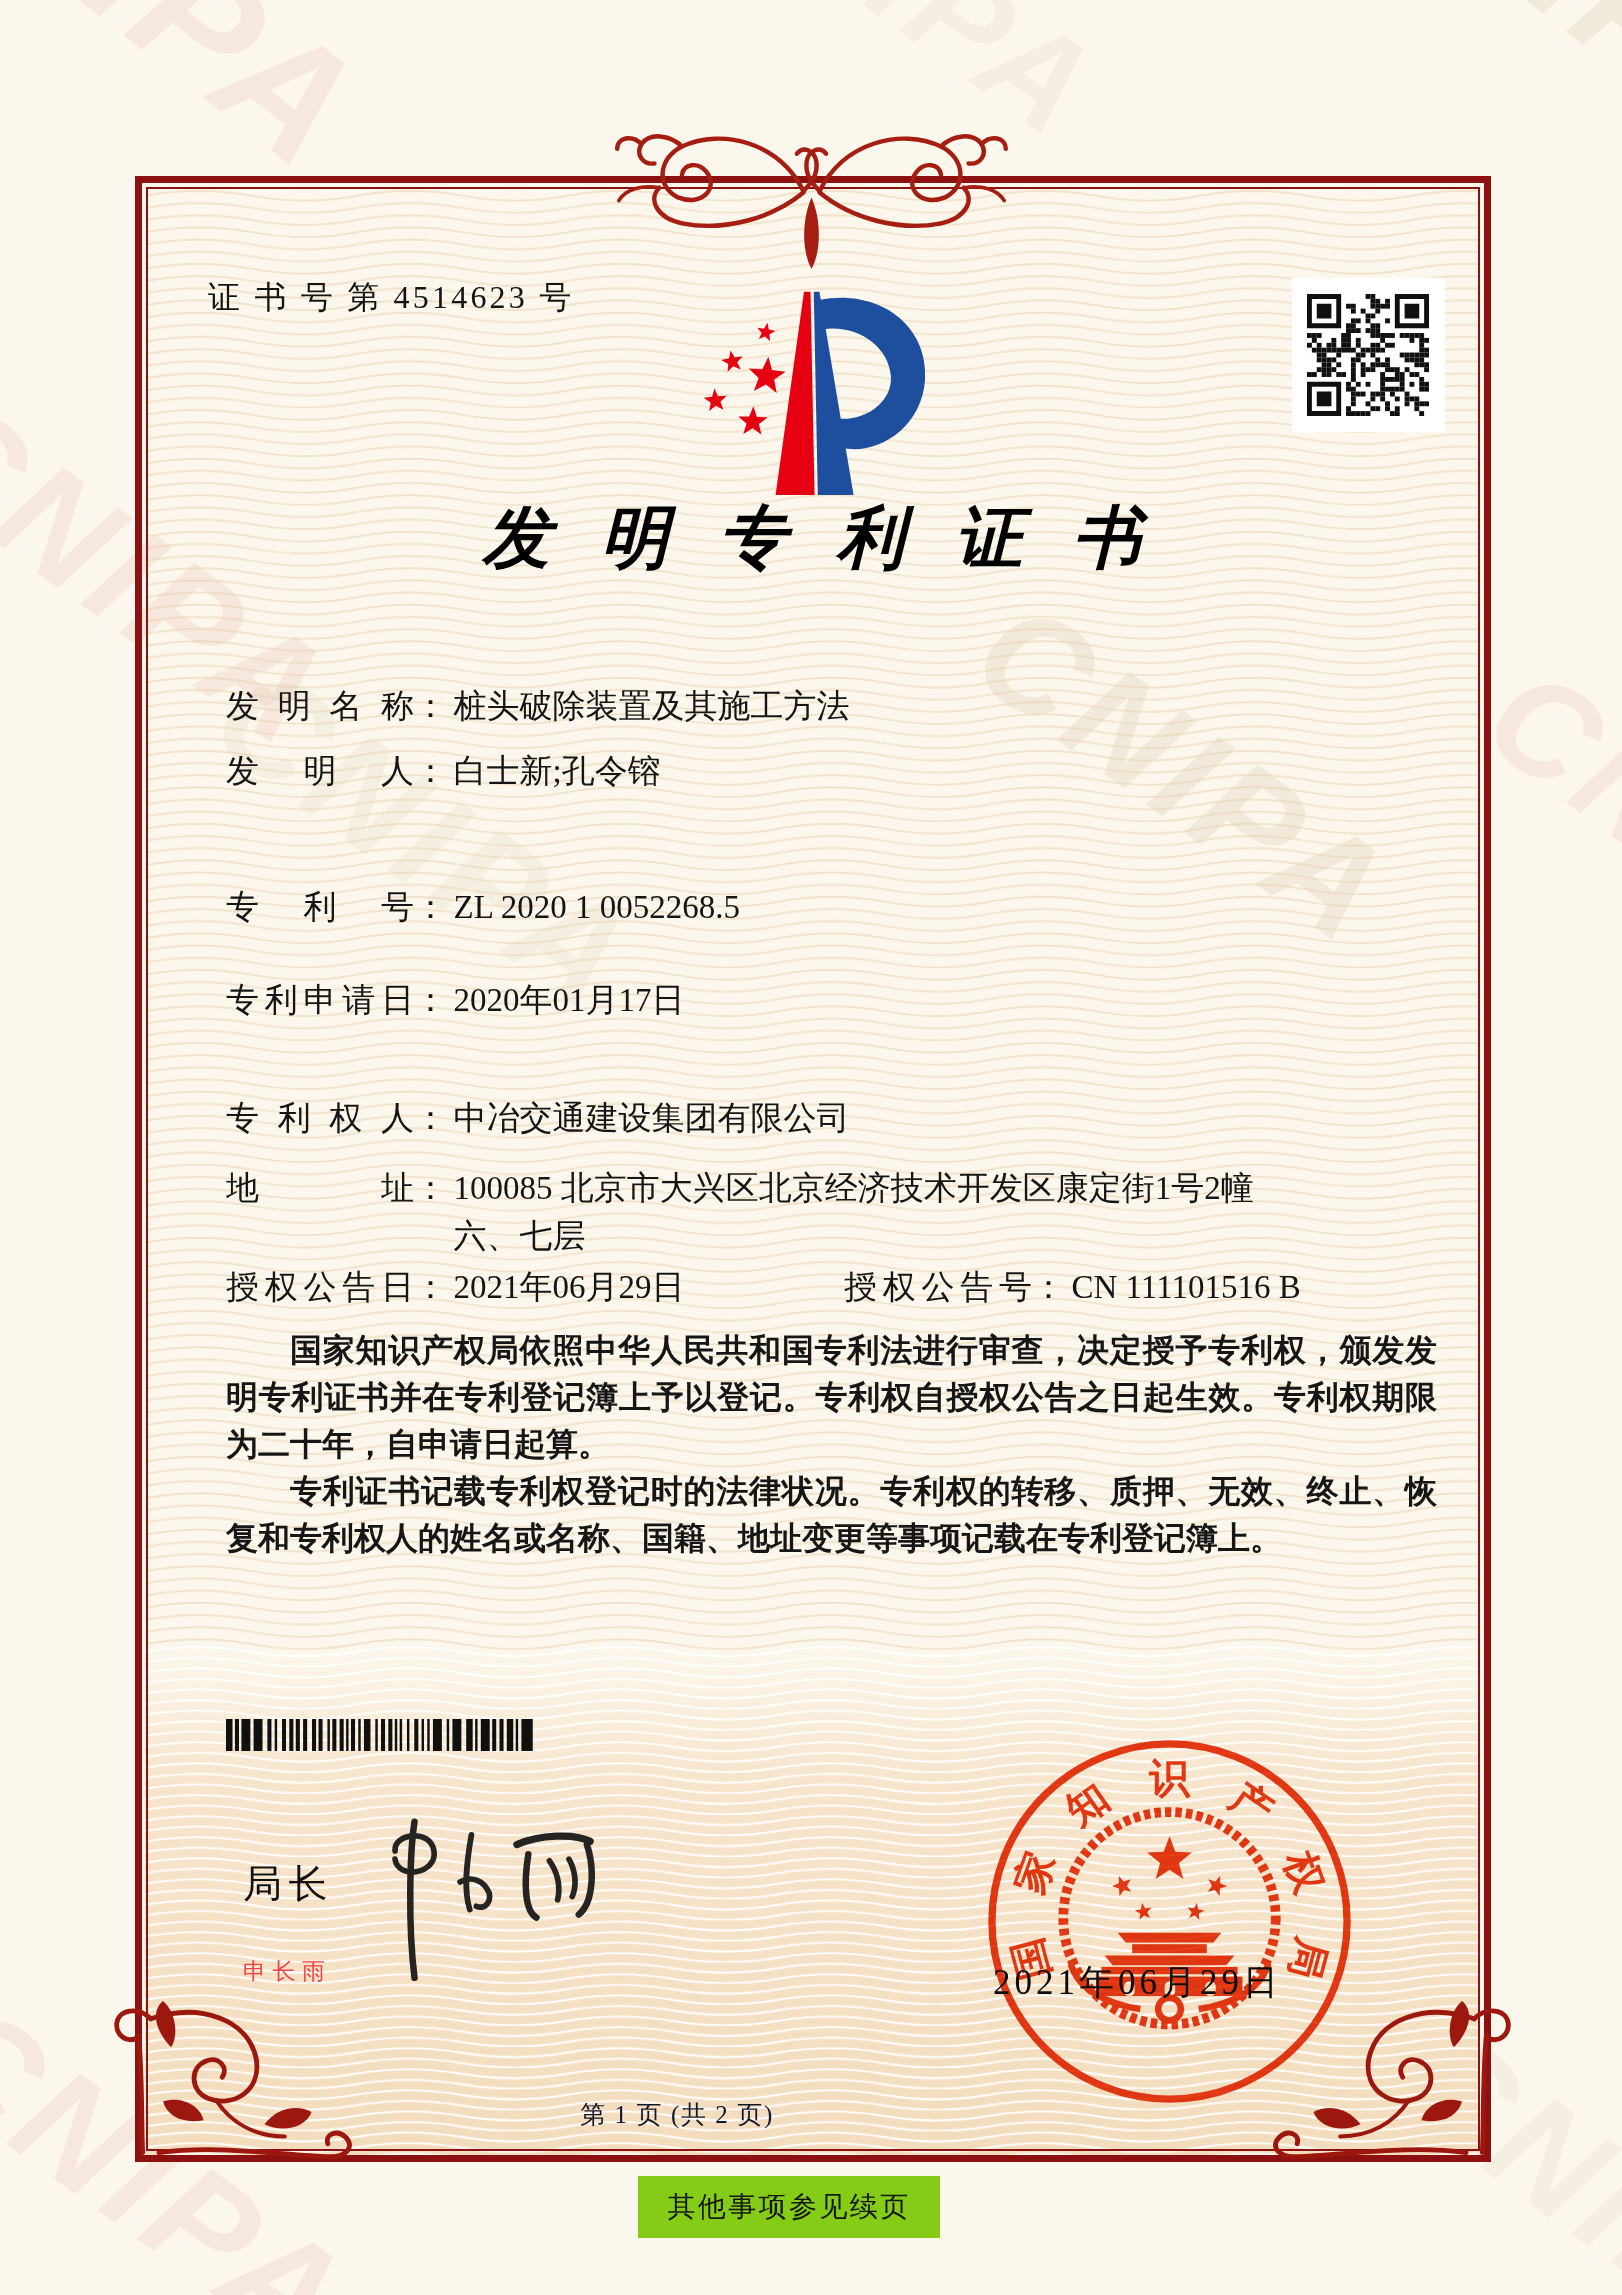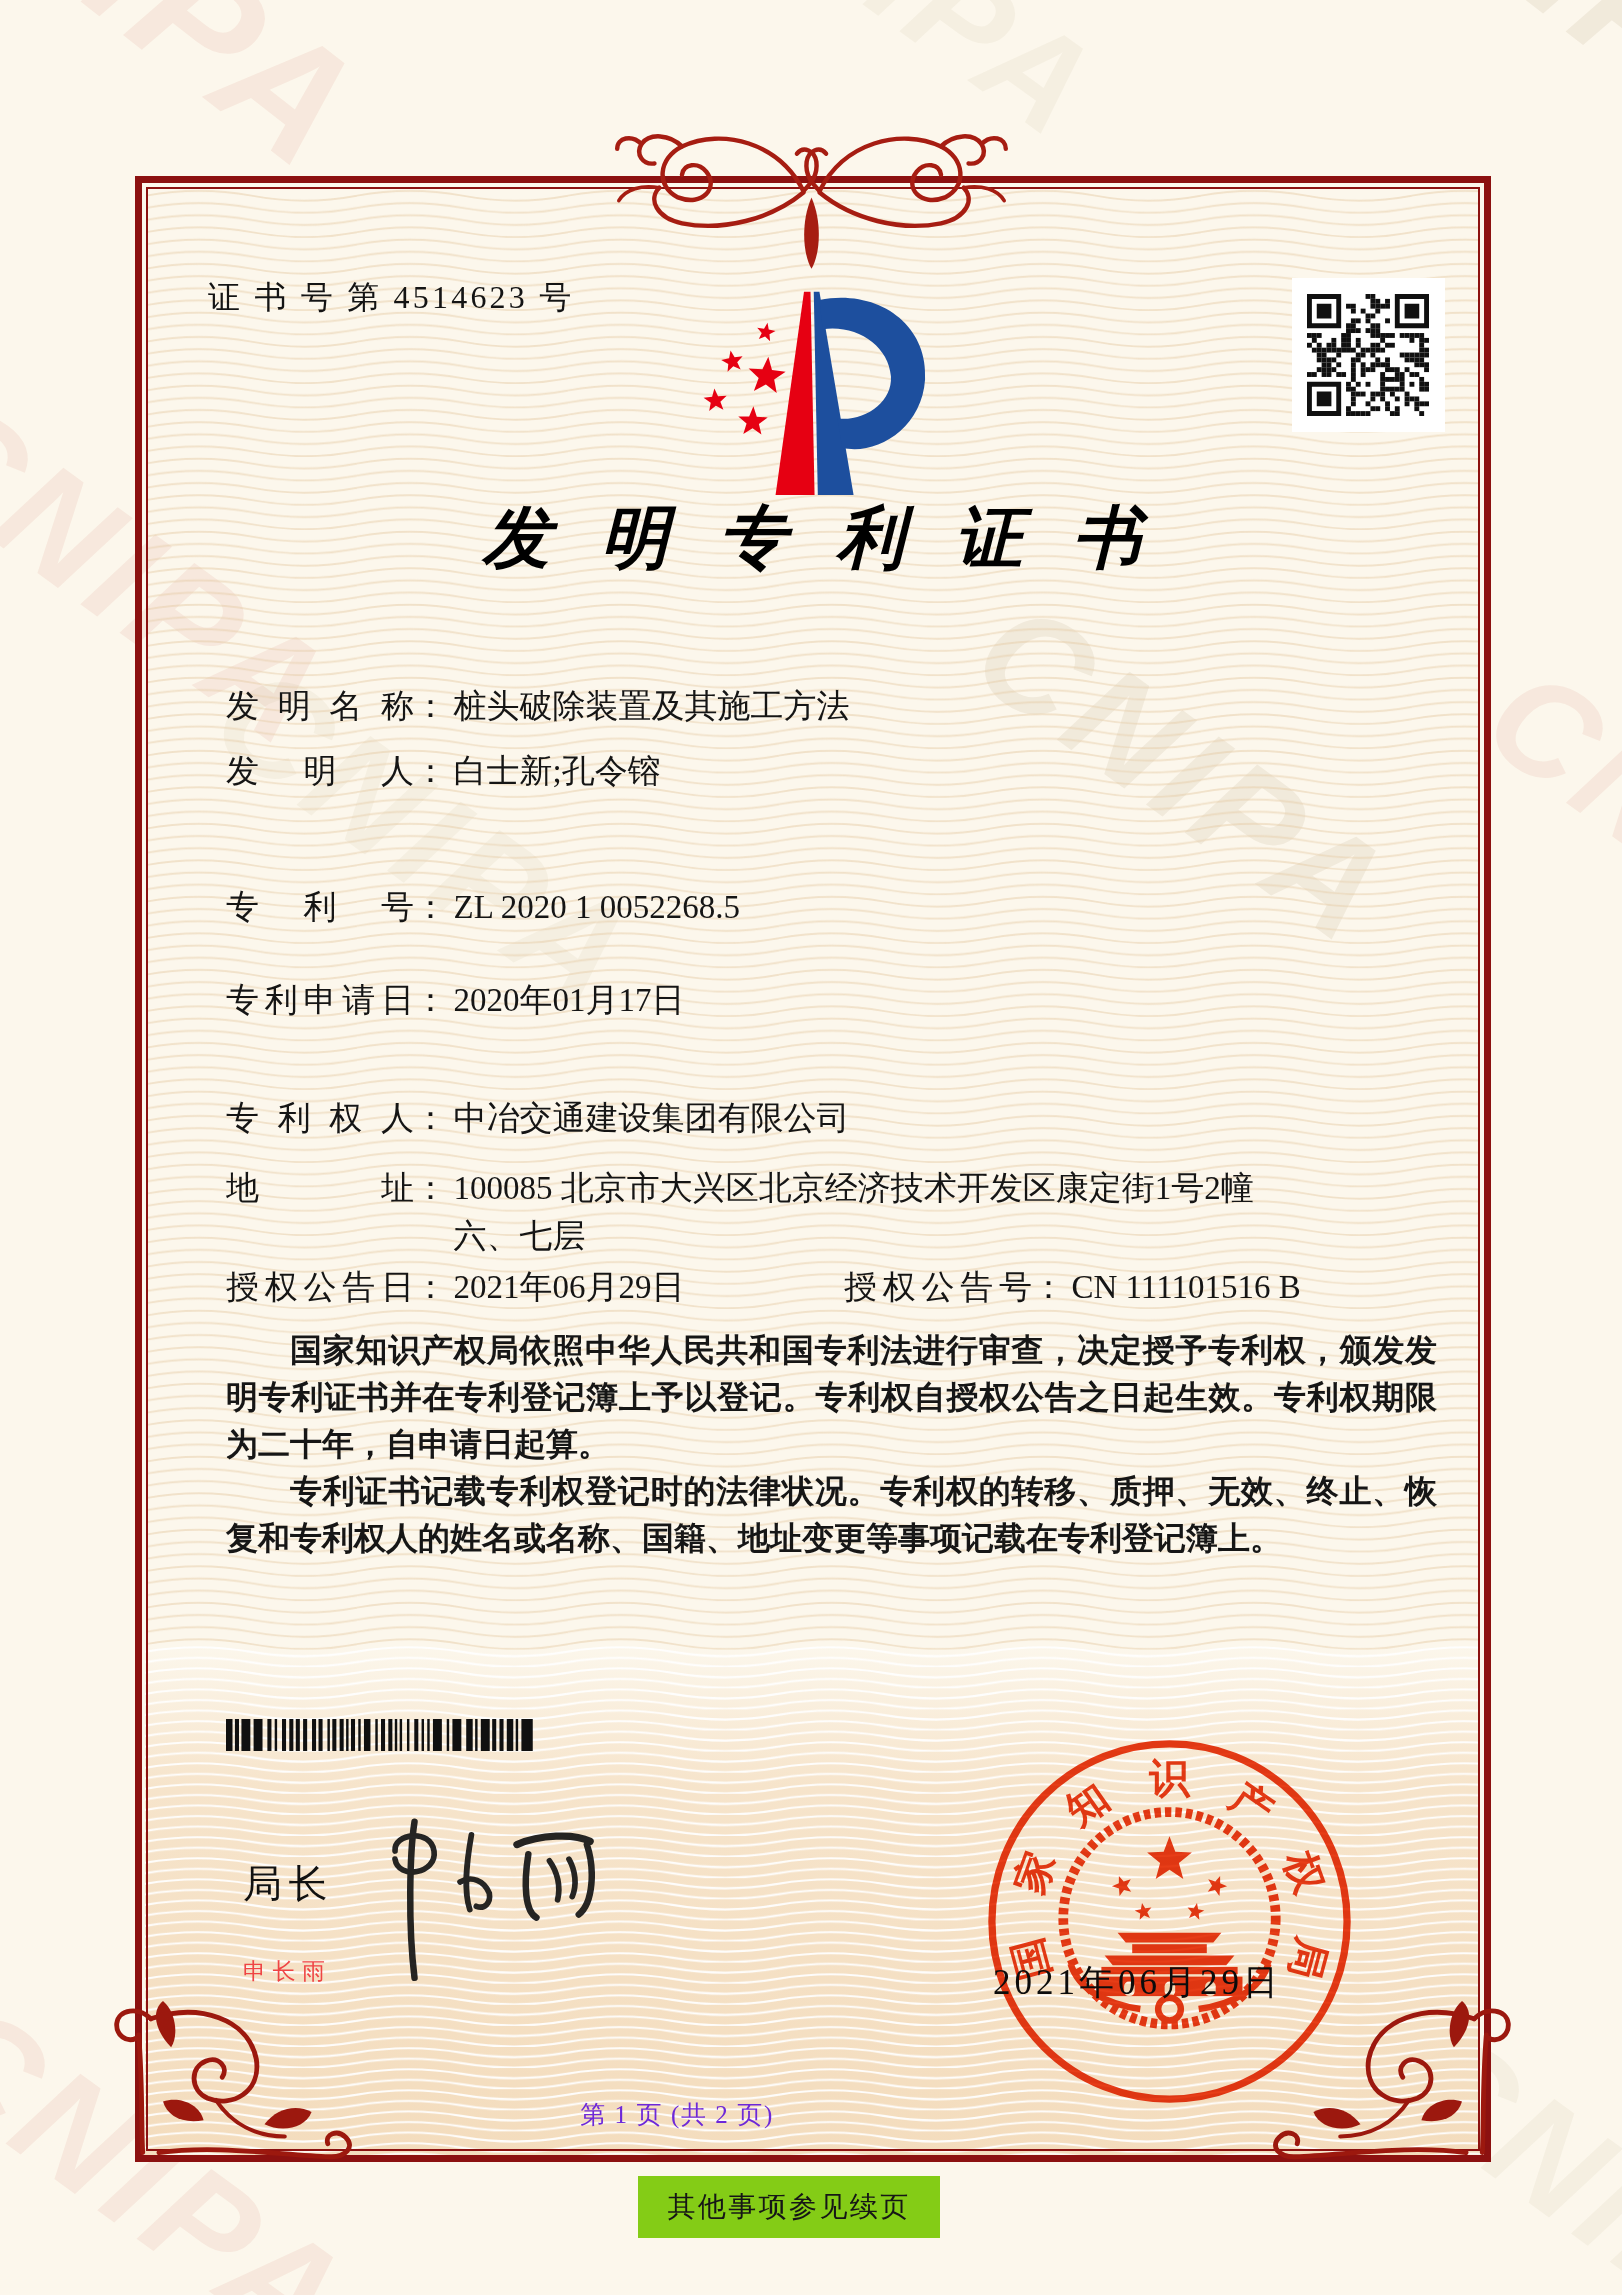--- a/index.html
+++ b/index.html
@@ -60,21 +60,21 @@
             line-height:47px;text-align:justify;color:#161616;}
   .bodytext p{margin:0;text-indent:2em;font-weight:bold;}
 
   
   .barcode{position:absolute;left:226px;top:1719px;width:310px;height:32px;}
   .sig-title{position:absolute;left:243px;top:1857px;font-size:39px;letter-spacing:6.5px;color:#111;}
   .sig-name{position:absolute;left:243px;top:1956px;font-size:23px;letter-spacing:6.5px;color:#ef4444;}
   .sig-svg{position:absolute;left:369px;top:1812px;width:252px;height:187px;}
   .seal{position:absolute;left:983px;top:1735px;width:373px;height:373px;mix-blend-mode:multiply;opacity:.97;}
   .seal-date{position:absolute;left:993px;top:1959px;font-size:35px;letter-spacing:4px;color:#0c0c0c;}
-  .page-num{position:absolute;left:135px;top:2098px;width:1084px;text-align:center;font-size:25px;letter-spacing:1.6px;color:#6d28d9;}
+  .page-num{position:absolute;left:135px;top:2098px;width:1084px;text-align:center;font-size:25px;letter-spacing:1.6px;color:#0f172a;}
   .cont-box{position:absolute;left:638px;top:2176px;width:302px;height:62px;background:#84cc16;
             display:flex;align-items:center;justify-content:center;}
   .cont-text{font-size:28px;letter-spacing:2.4px;color:#161616;}
 </style>
 </head>
 <body>
 
 <div class="page">
 
   <div class="wm wm1 wm-pink">CNIPA</div>

